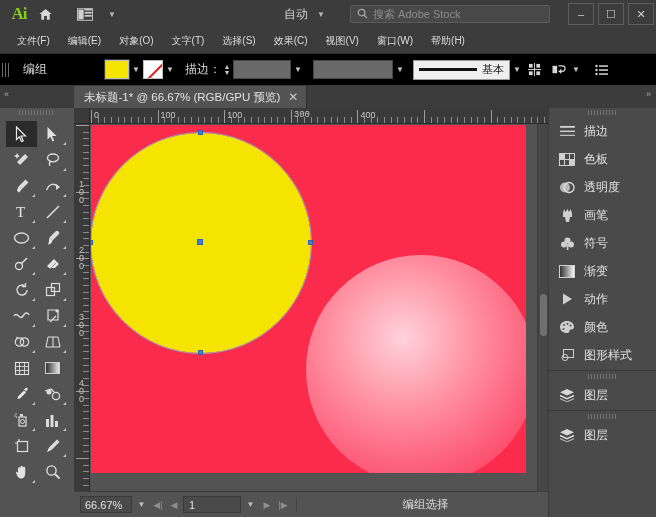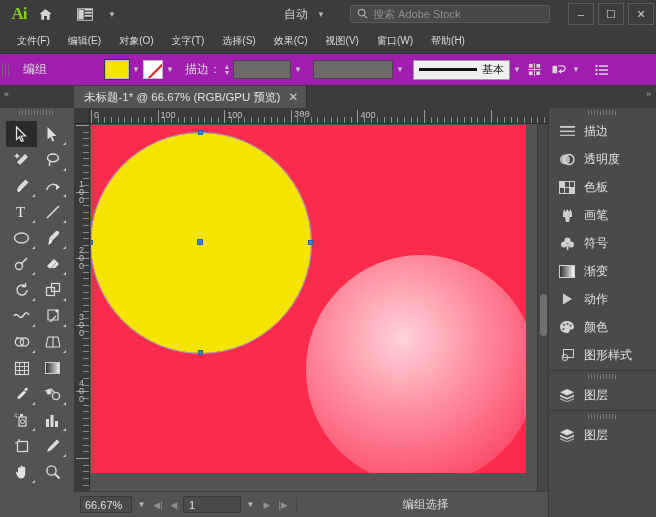--- a/index.html
+++ b/index.html
@@ -51,21 +51,21 @@
   .menubar {
     position: absolute; left: 0; top: 28px; width: 656px; height: 26px;
     background: #3c3c3c; display: flex; align-items: center;
     padding-left: 8px; border-bottom: 1px solid #2f2f2f;
   }
   .menu-item { padding: 3px 9px; font-size: 10px; color: #dcdcdc; }
 
   
   .controlbar {
     position: absolute; left: 0; top: 54px; width: 656px; height: 32px;
-    background: #a21caf; display: flex; align-items: center;
+    background: #000000; display: flex; align-items: center;
     border-bottom: 1px solid #3b3b3b;
   }
   .cb-grip {
     width: 9px; height: 26px; margin-left: 2px;
     background: repeating-linear-gradient(to right,#6b6b6b 0 1px,transparent 1px 3px);
     background-size: 3px 14px; background-repeat: repeat-x;
     background-position: center;
   }
   .cb-label { font-size: 12px; color: #dcdcdc; margin-left: 12px; width: 82px; }
   .swatch-fill {
@@ -795,38 +795,38 @@
             <rect x="0" y="1" width="16" height="2" fill="#cfcfcf"></rect>
             <rect x="0" y="6" width="16" height="1.6" fill="#cfcfcf"></rect>
             <rect x="0" y="10.5" width="16" height="1.2" fill="#cfcfcf"></rect>
           </svg>
       </span>
       <span>描边</span>
     </div>
 
     <div class="dock-item">
       <span class="dock-ico">
-        <svg width="16" height="15" viewBox="0 0 16 15">
-            <circle cx="6" cy="7.5" r="5" fill="#b8b8b8"></circle>
-            <circle cx="10" cy="7.5" r="5" fill="none" stroke="#e0e0e0" stroke-width="1.3"></circle>
-          </svg>
-      </span>
-      <span>透明度</span>
-    </div>
-
-    <div class="dock-item">
-      <span class="dock-ico">
         <svg width="16" height="13" viewBox="0 0 16 13">
             <rect x="0.5" y="0.5" width="15" height="12" fill="none" stroke="#cfcfcf"></rect>
             <path d="M5.5.5v12M10.5.5v12M.5 6.5h15" stroke="#cfcfcf"></path>
             <rect x="1" y="1" width="4" height="5" fill="#cfcfcf"></rect>
             <rect x="11" y="7" width="4" height="5" fill="#cfcfcf"></rect>
           </svg>
       </span>
       <span>色板</span>
+    </div>
+
+    <div class="dock-item">
+      <span class="dock-ico">
+        <svg width="16" height="15" viewBox="0 0 16 15">
+            <circle cx="6" cy="7.5" r="5" fill="#b8b8b8"></circle>
+            <circle cx="10" cy="7.5" r="5" fill="none" stroke="#e0e0e0" stroke-width="1.3"></circle>
+          </svg>
+      </span>
+      <span>透明度</span>
     </div>
 
     <div class="dock-item">
       <span class="dock-ico">
         <svg width="15" height="15" viewBox="0 0 15 15">
             <path d="M3 5l1-4 1.5 3L7.5 1 9 4l1.5-3L12 5z" fill="#cfcfcf"></path>
             <rect x="3" y="5" width="9" height="4" fill="#cfcfcf"></rect>
             <path d="M5 9h5l-1 5H6z" fill="#cfcfcf"></path>
           </svg>
       </span>

